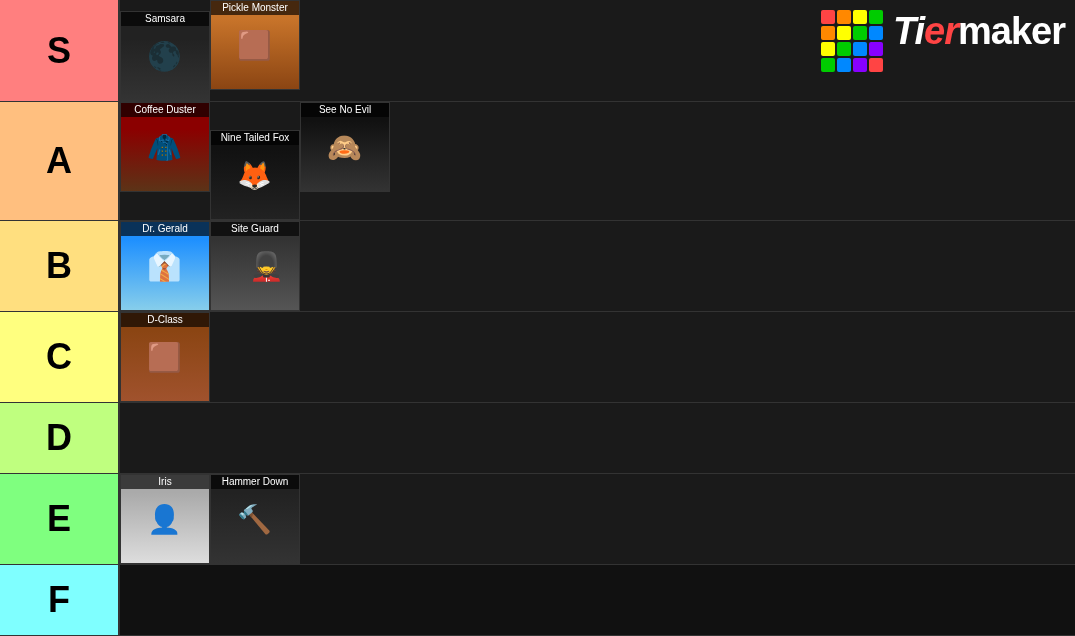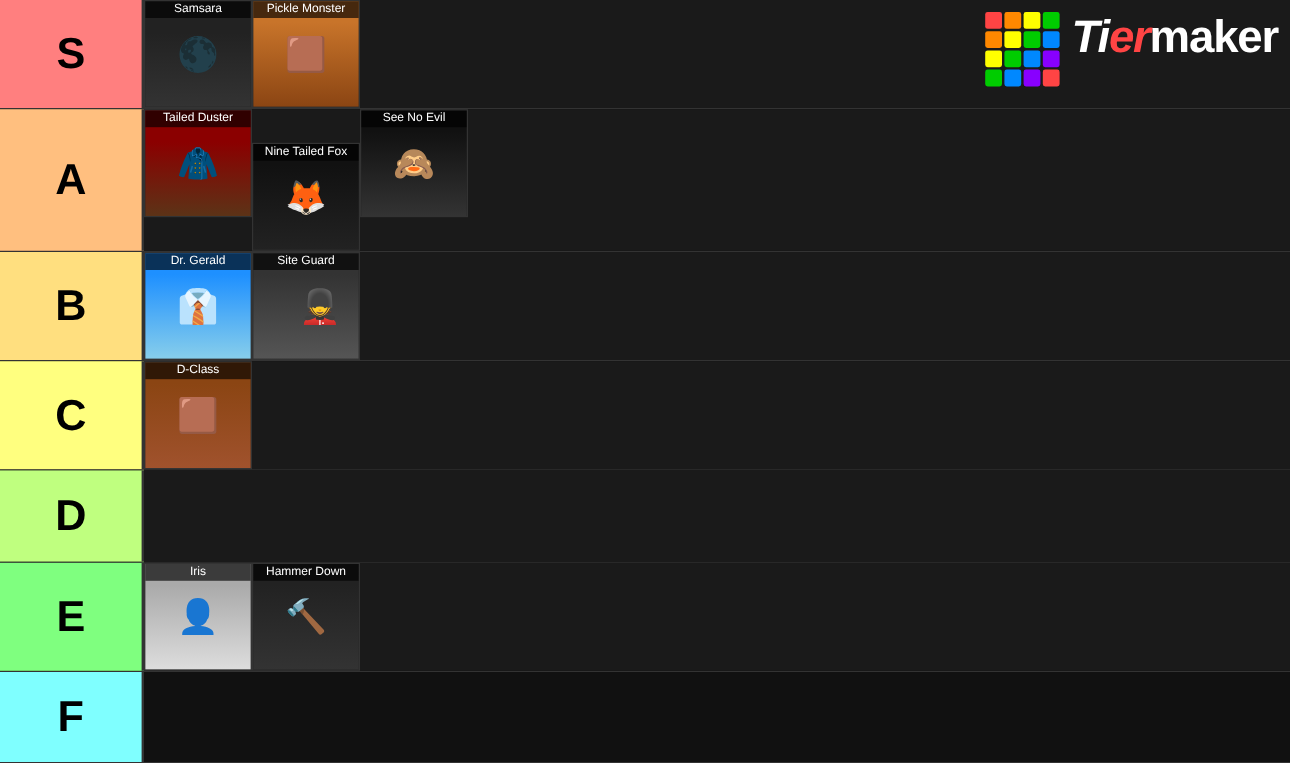--- a/index.html
+++ b/index.html
@@ -88,21 +88,21 @@
     
     .tier-c { background: #ffff7f; }
     
     .tier-d { background: #bfff7f; }
     
     .tier-e { background: #7fff7f; }
     
     .tier-f { background: #7fffff; }
 
     
-    .char-samsara { background: linear-gradient(to bottom, #222 30%, #333 100%); }
+    .char-samsara { background: linear-gradient(to bottom, #222 30%, #333 100%); margin-top: 11px; }
     .char-pickle-monster { background: linear-gradient(to bottom, #c8742a 20%, #8B4513 100%); }
     .char-coffee-machine { background: linear-gradient(to bottom, #555 20%, #222 100%); }
     .char-village-duster { background: linear-gradient(to bottom, #8B0000 30%, #5c3317 100%); }
     .char-nine-tailed-fox { background: linear-gradient(to bottom, #111 20%, #222 100%); margin-top: 28px; }
     .char-see-no-evil { background: linear-gradient(to bottom, #111 20%, #333 100%); }
     .char-dr-gerald { background: linear-gradient(to bottom, #1e90ff 20%, #87ceeb 100%); }
     .char-site-guard { background: linear-gradient(to bottom, #333 20%, #555 100%); padding-left: 24px; }
     .char-d-class { background: linear-gradient(to bottom, #8B4513 20%, #a0522d 100%); }
     .char-iris { background: linear-gradient(to bottom, #aaa 20%, #ddd 100%); }
     .char-hammer-down { background: linear-gradient(to bottom, #222 20%, #333 100%); }
@@ -154,21 +154,21 @@
         <div class="tier-item char-pickle-monster">
           <div class="tier-item-label">Pickle Monster</div>
           <div class="tier-item-img">🟫</div>
         </div>
       </div>
     </div>
     <div class="tier-row">
       <div class="tier-label tier-a" style="background: rgb(255, 191, 127);">A</div>
       <div class="tier-content">
         <div class="tier-item char-village-duster">
-          <div class="tier-item-label">Tailed Duster</div>
+          <div class="tier-item-label">Coffee Duster</div>
           <div class="tier-item-img">🧥</div>
         </div>
         <div class="tier-item char-nine-tailed-fox">
           <div class="tier-item-label">Nine Tailed Fox</div>
           <div class="tier-item-img">🦊</div>
         </div>
         <div class="tier-item char-see-no-evil">
           <div class="tier-item-label">See No Evil</div>
           <div class="tier-item-img">🙈</div>
         </div>

